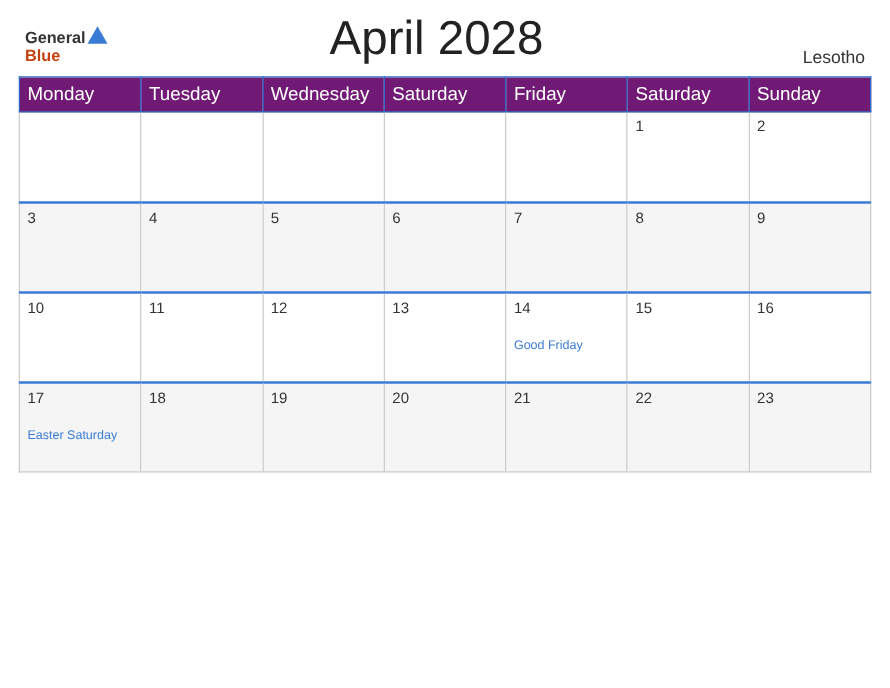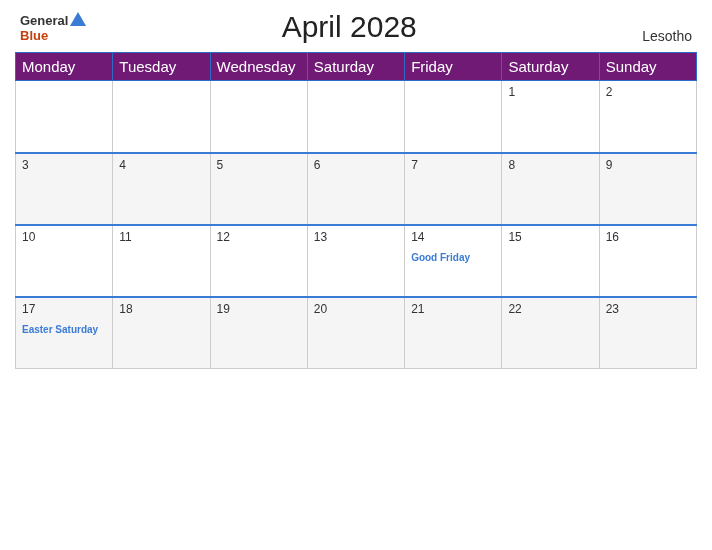--- a/index.html
+++ b/index.html
@@ -43,21 +43,21 @@
     .logo-triangle {
       width: 0;
       height: 0;
       border-left: 8px solid transparent;
       border-right: 8px solid transparent;
       border-bottom: 14px solid #3a7bd5;
       margin-left: 2px;
       margin-bottom: 2px;
     }
     .title {
-      font-size: 30px;
+      font-size: 38px;
       font-weight: normal;
       color: #222;
       text-align: center;
       flex: 1;
     }
     .country {
       font-size: 14px;
       color: #333;
       text-align: right;
       min-width: 80px;
@@ -96,22 +96,21 @@
     }
     .day-number {
       font-size: 12px;
       color: #333;
       display: block;
     }
     .holiday {
       font-size: 10px;
       color: #3a7bd5;
       display: block;
-      margin-top: 8px;
-      font-weight: bold;
+      margin-top: 18px;
     }
     .top-border-row td {
       border-top: 2px solid #3a7bd5;
     }
     tbody tr:first-child td {
       border-top: 1px solid #ccc;
     }
   </style>
 </head>
 <body>

